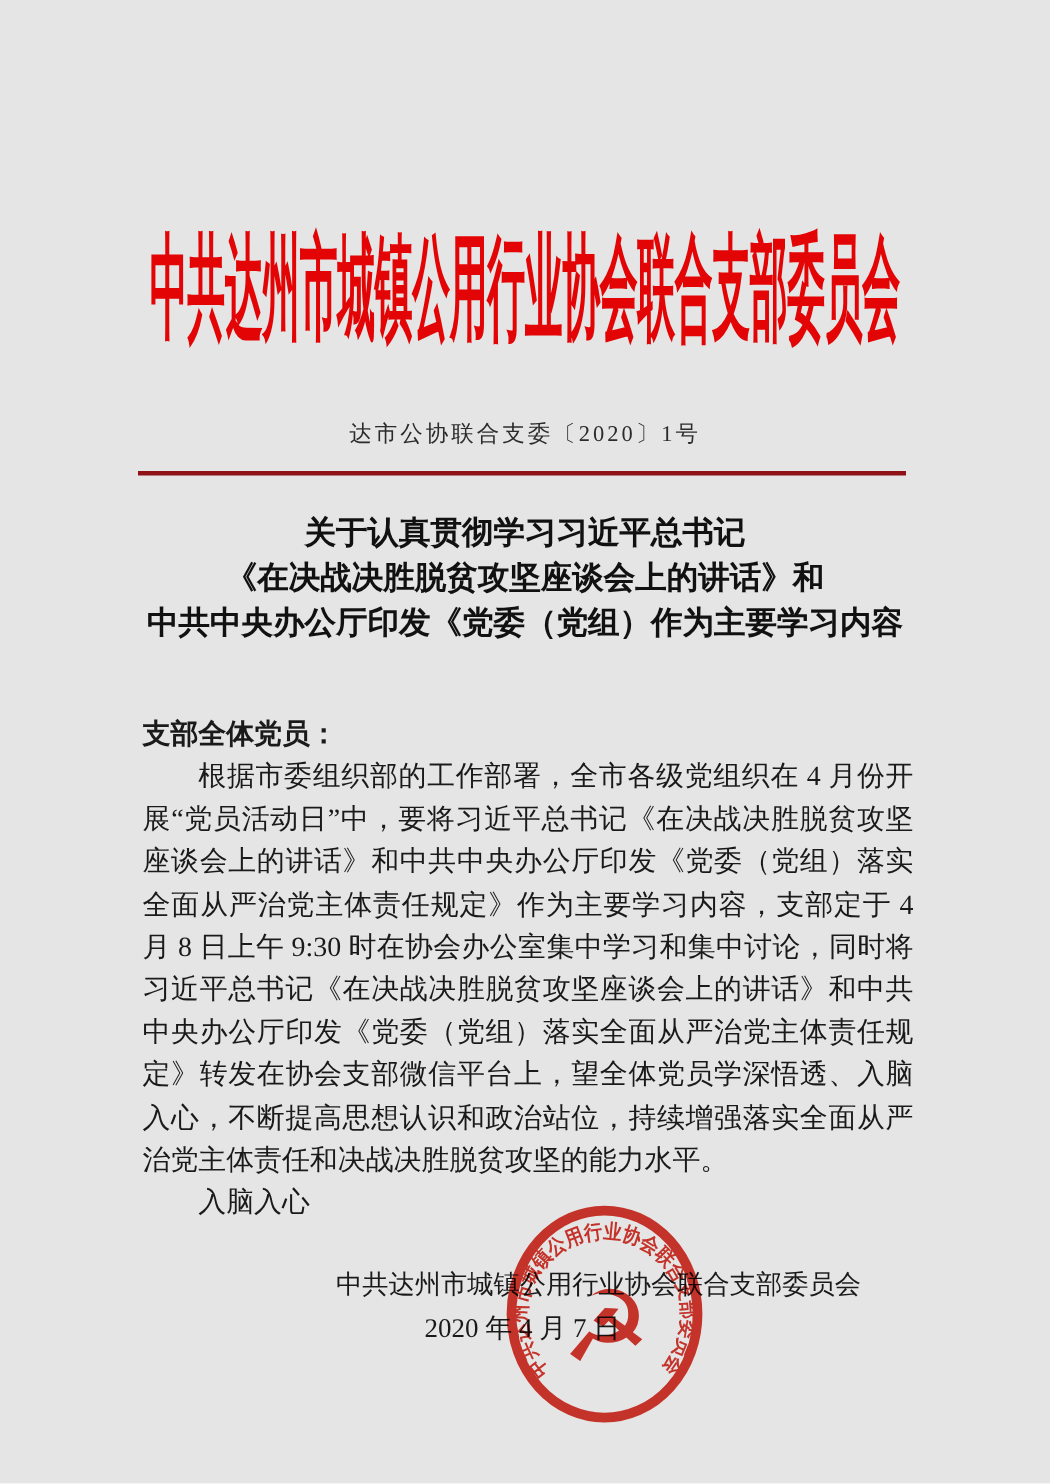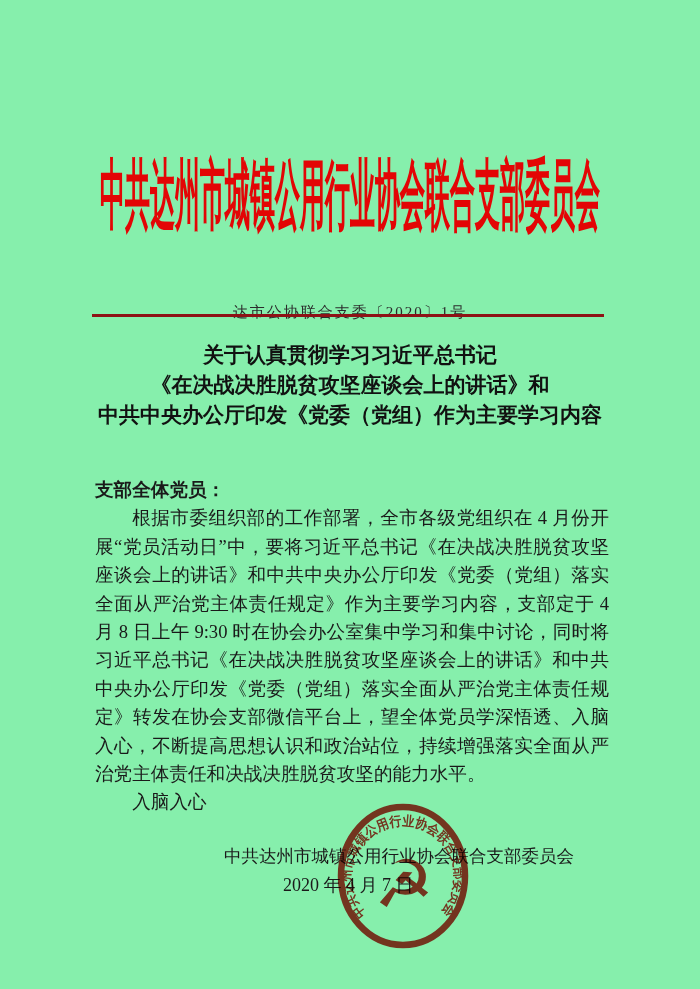--- a/index.html
+++ b/index.html
@@ -1,35 +1,35 @@
 <!DOCTYPE html>
 <html><head>
 <meta charset="utf-8">
 <style>
   html,body{margin:0;padding:0;}
   body{
     width:700px;height:989px;background:#ffffff;position:relative;
     font-family:"Liberation Serif","DejaVu Serif",serif;
     overflow:hidden;
   }
-  .page{position:absolute;inset:0;background:#86efac;}
+  .page{position:absolute;inset:0;background:#e5e5e5;}
 
   
   .org-title{
     position:absolute;top:157px;left:0;width:700px;
     text-align:center;white-space:nowrap;
     font-size:25px;line-height:25px;font-weight:bold;
     color:#e30505;
     transform:scaleY(3.05);transform-origin:50% 0;
     letter-spacing:0px;
   }
 
   .doc-number{
     position:absolute;top:280px;left:0;width:700px;
-    text-align:center;font-size:15px;color:#2b2b2b;letter-spacing:2px;margin-top:23px;
+    text-align:center;font-size:15px;color:#2b2b2b;letter-spacing:2px;
   }
 
   .red-rule{
     position:absolute;top:314px;left:92px;width:512px;height:3px;
     background:#8e1216;
   }
 
   .doc-title{
     position:absolute;top:340px;left:50px;width:600px;
     text-align:center;font-weight:bold;color:#111111;

